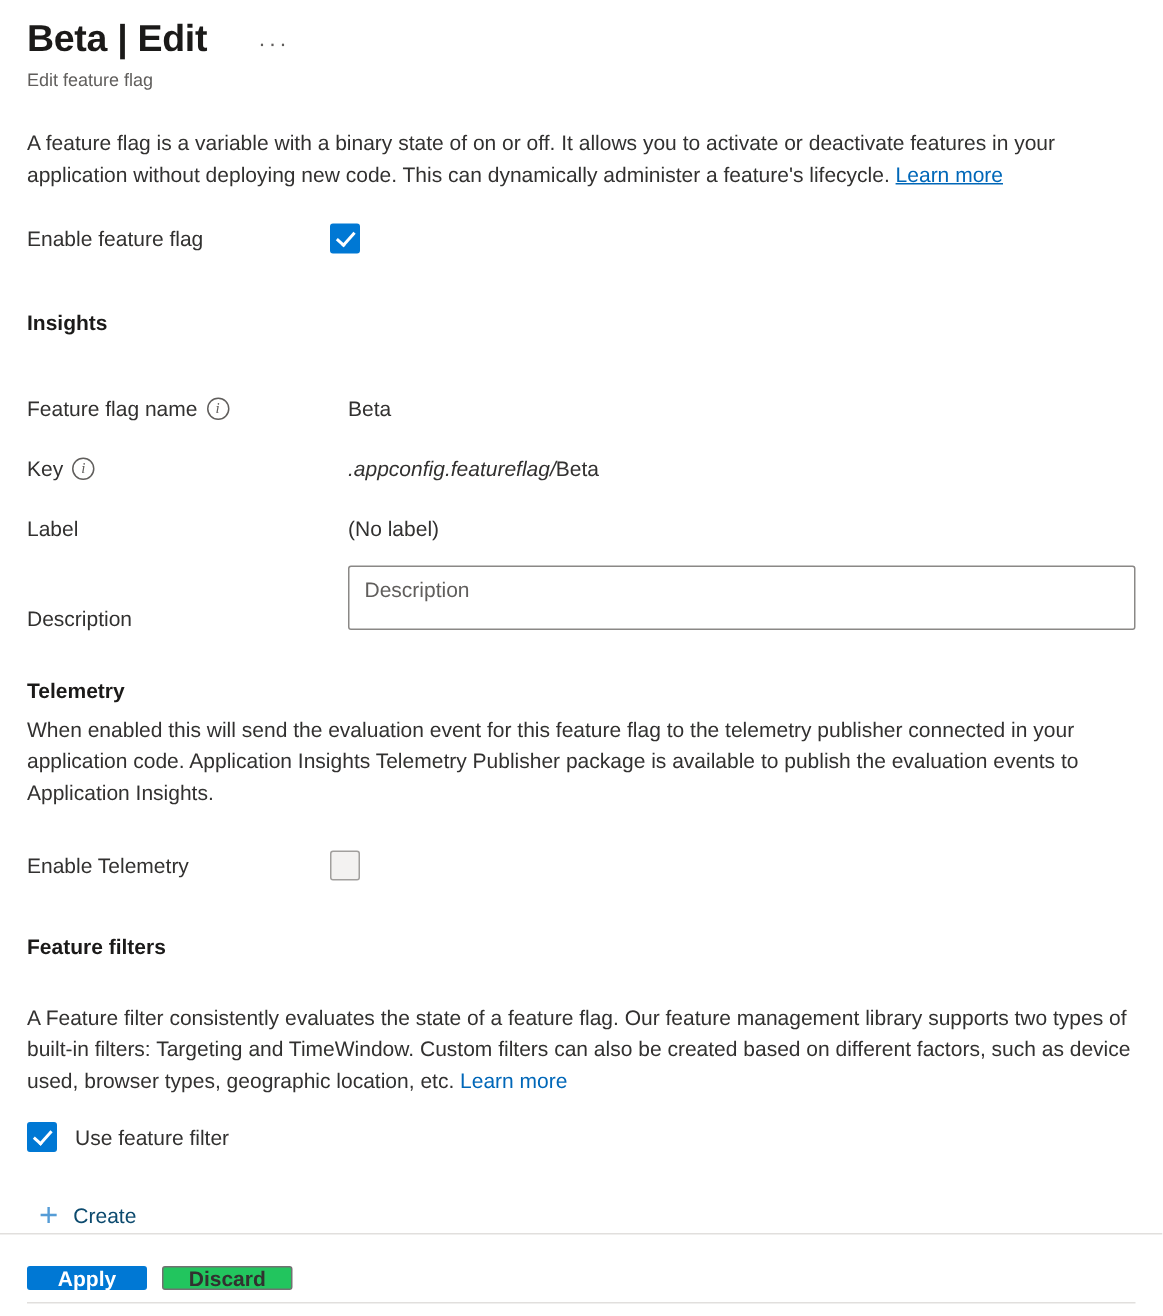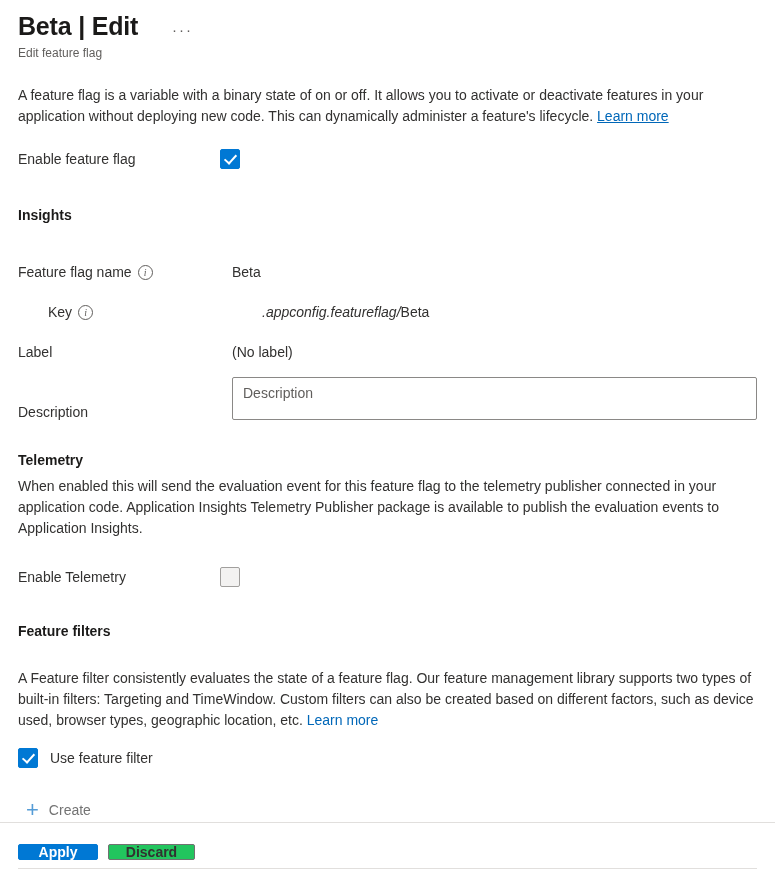--- a/index.html
+++ b/index.html
@@ -42,21 +42,21 @@
   .desc-textarea { width:526px; height:43px; border:1px solid #8a8886; border-radius:2px; resize:none;
                    font-family:"Liberation Sans","DejaVu Sans",sans-serif; font-size:14px; padding:7px 10px; color:#323130; }
   .desc-textarea::placeholder { color:#605e5c; opacity:1; }
   .italic { font-style:italic; }
 
   
   .use-filter-row { display:flex; align-items:center; gap:12px; margin-top:17px; }
 
   .create-btn { display:flex; align-items:center; gap:10px; margin-top:34px; margin-left:8px; cursor:pointer; width:fit-content; }
   .plus-icon { color:#559cd6; font-size:22px; font-weight:400; line-height:16px; }
-  .create-label { color:#737373; }
+  .create-label { color:#0c4a6e; }
 
   
   .filter-table { margin-top:17px; width:739px; }
   .t-row { display:flex; align-items:center; border-bottom:1px solid #e1dfdd; }
   .t-row.head { border-top:1px solid #e1dfdd; height:34px; font-weight:700; color:#1b1a19; }
   .t-row.body { height:35px; }
   .t-cell-name { width:278px; flex:0 0 278px; padding-left:9px; white-space:nowrap; }
   .t-cell-params { flex:1; display:flex; align-items:center; justify-content:flex-end; gap:8px; overflow:hidden; }
   .t-cell-params.head-cell { justify-content:flex-start; }
   .params-text { white-space:nowrap; overflow:hidden; }
@@ -93,21 +93,21 @@
 
   <div class="details-rows">
     <div class="form-row" style="margin-top:37px;">
       <div class="form-label">
         <span>Feature flag name</span>
         <span class="info-icon">i</span>
       </div>
       <div class="form-value">Beta</div>
     </div>
 
-    <div class="form-row" style="margin-top:20px;margin-left:30px;">
+    <div class="form-row" style="margin-top:20px;">
       <div class="form-label">
         <span>Key</span>
         <span class="info-icon">i</span>
       </div>
       <div class="form-value"><span class="italic">.appconfig.featureflag/</span><span>Beta</span></div>
     </div>
 
     <div class="form-row" style="margin-top:20px;">
       <div class="form-label">
         <span>Label</span>

